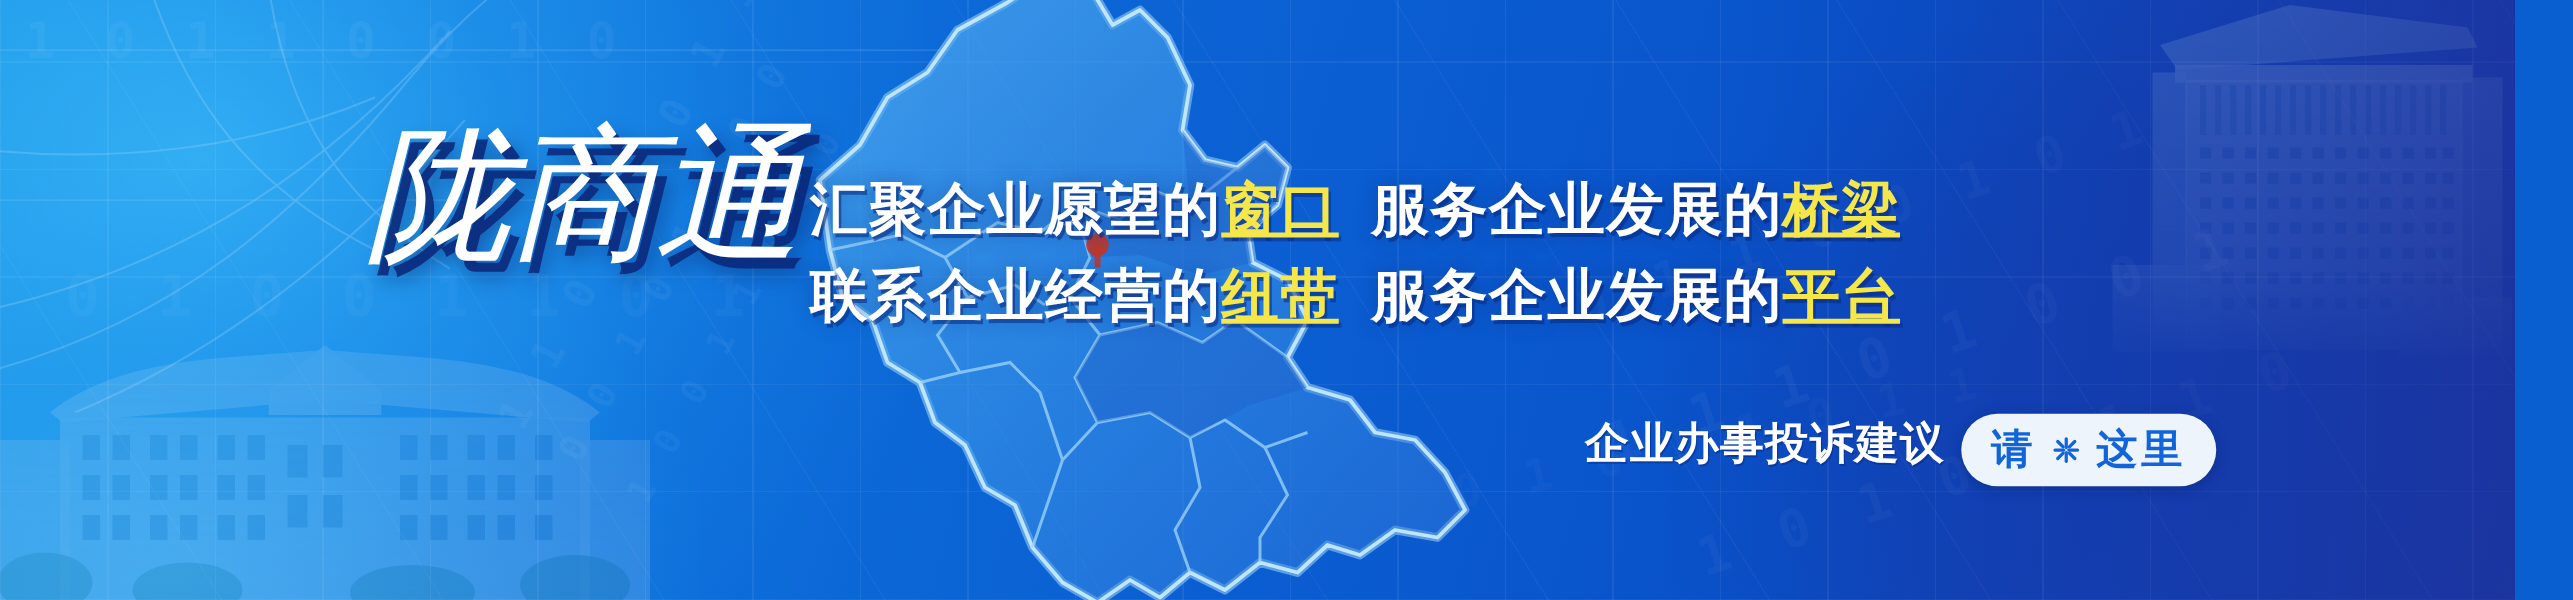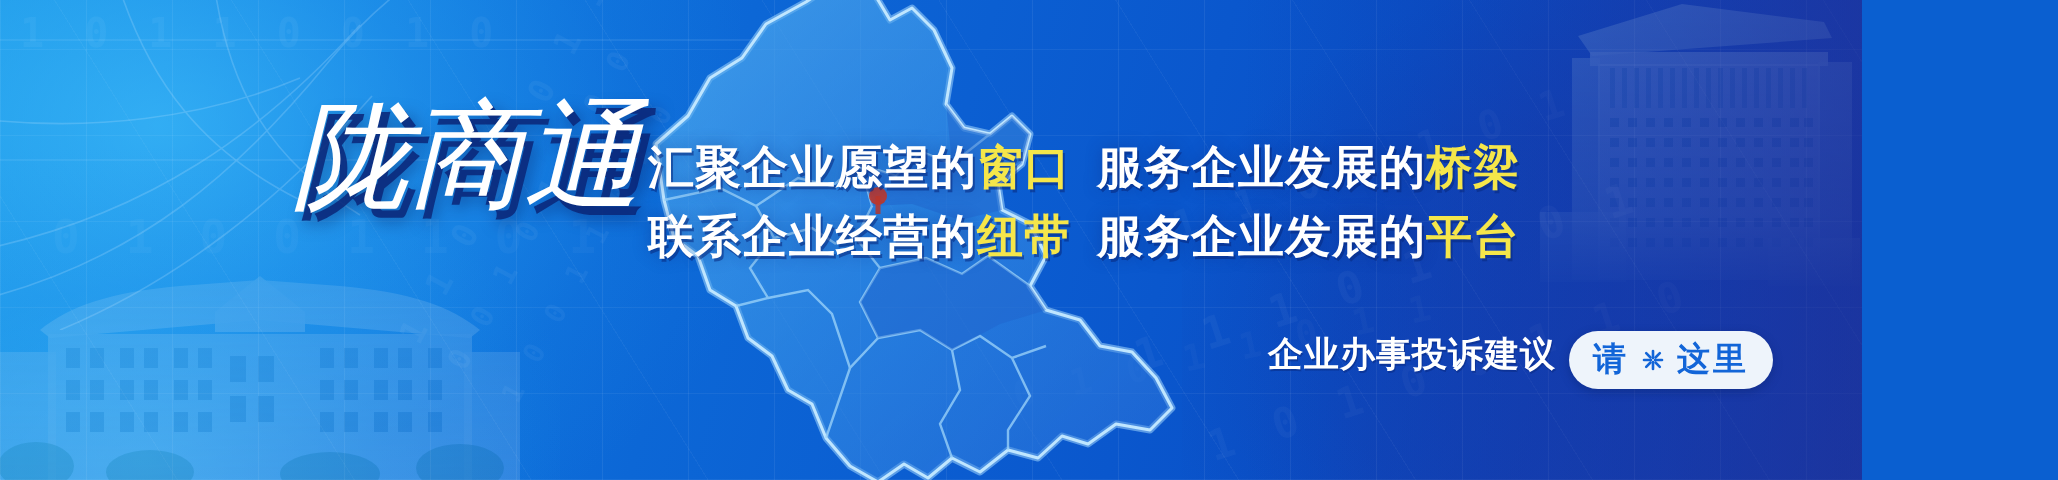--- a/index.html
+++ b/index.html
@@ -5,21 +5,21 @@
   * { margin:0; padding:0; box-sizing:border-box; }
   html,body { background:#0a5fd0; }
   body {
     font-family:"Liberation Sans","DejaVu Sans",sans-serif;
     width:2058px; height:480px; overflow:hidden;
   }
 
   
   .banner{
     position:relative;
-    width:1862px; height:480px;
+    width:2012px; height:480px;
     overflow:hidden;
     background:
       linear-gradient(105deg,
         #1e9ae8 0%,
         #1a8ee6 9%,
         #1380e2 18%,
         #0e72dc 28%,
         #0c67d6 38%,
         #0b5fd2 50%,
         #0a57cd 62%,
@@ -143,21 +143,21 @@
   .slogan-line{
     font-family:"DejaVu Sans","Liberation Sans",sans-serif;
     font-size:46px; font-weight:700;
     color:#ffffff;
     line-height:1.0;
     white-space:nowrap;
     letter-spacing:1px;
     text-shadow:2px 3px 0 rgba(8,40,125,.55), 0 0 16px rgba(10,45,130,.45);
   }
   .slogan-line + .slogan-line{ margin-top:23px; }
-  .hl{ color:#f5e64a; text-shadow:2px 3px 0 rgba(8,40,125,.55); }
+  .hl{ color:#f5e64a; text-shadow:2px 3px 0 rgba(8,40,125,.55);text-decoration:underline; }
   .gap{ display:inline-block; width:26px; }
 
   .cta-row{
     position:absolute; left:1268px; top:331px;
     display:flex; gap:13px;
   }
   .cta-text{
     font-family:"DejaVu Sans","Liberation Sans",sans-serif;
     font-size:35px; font-weight:700; color:#ffffff;
     letter-spacing:1px; white-space:nowrap;

